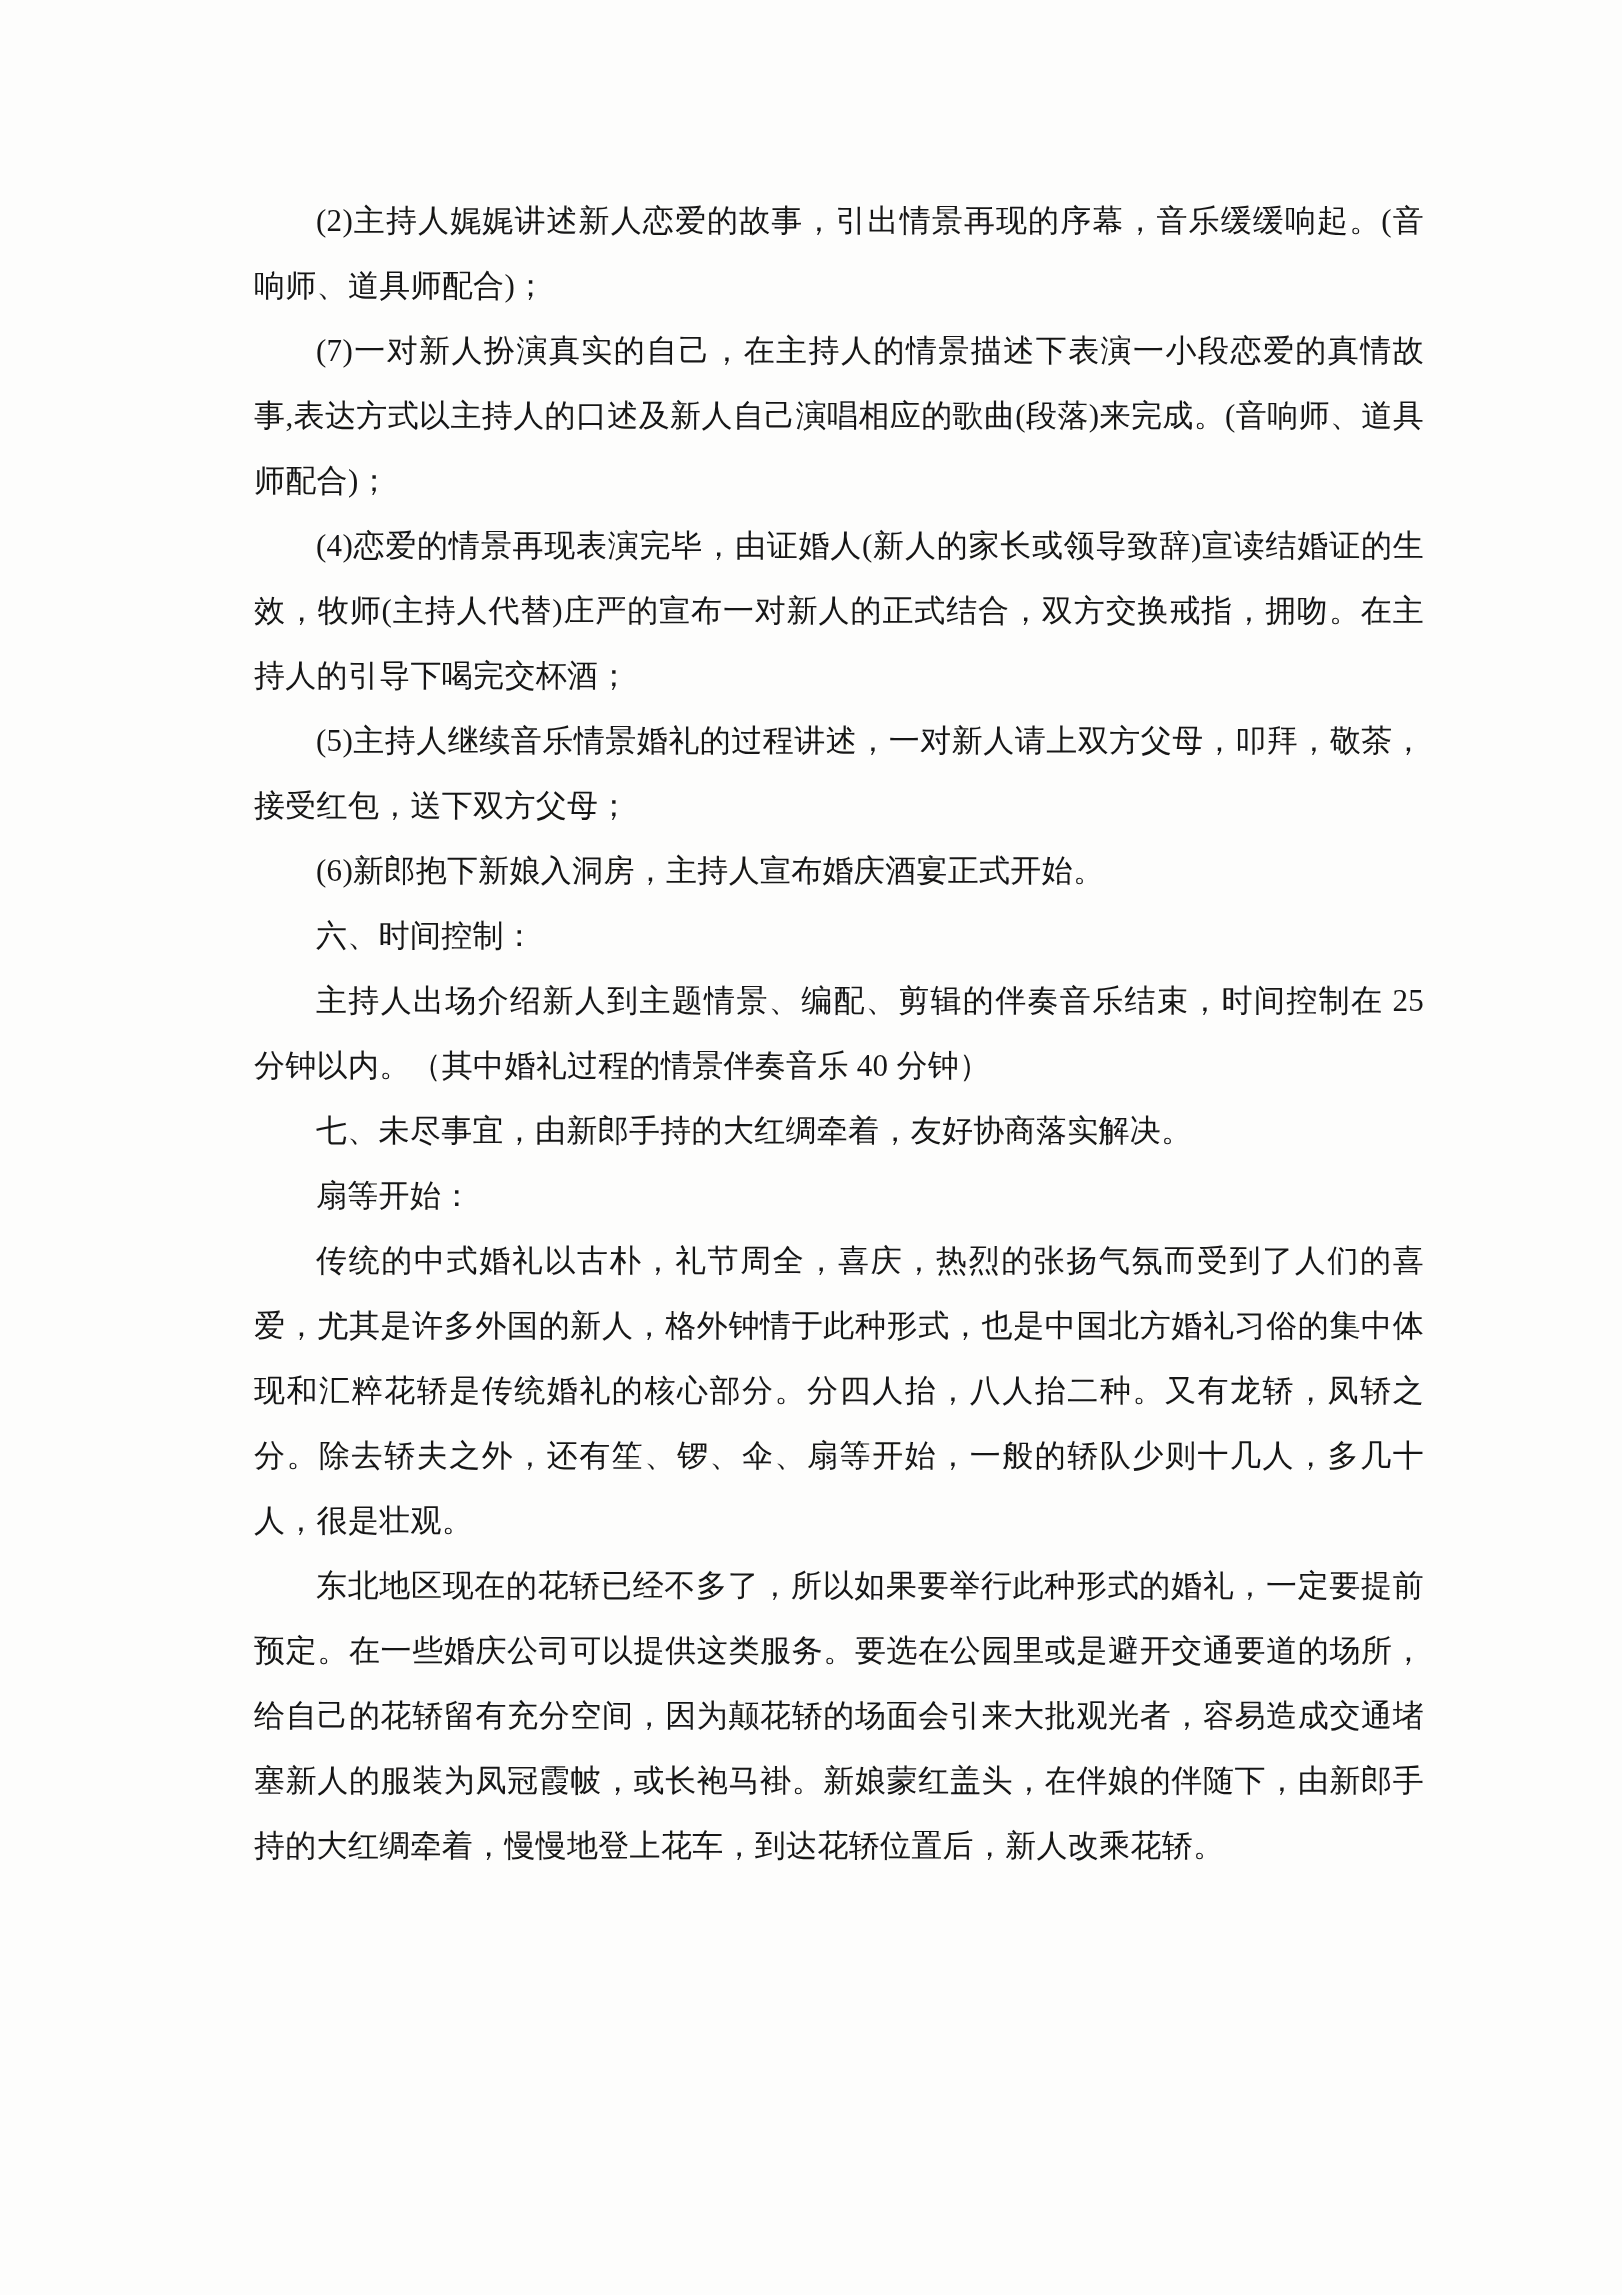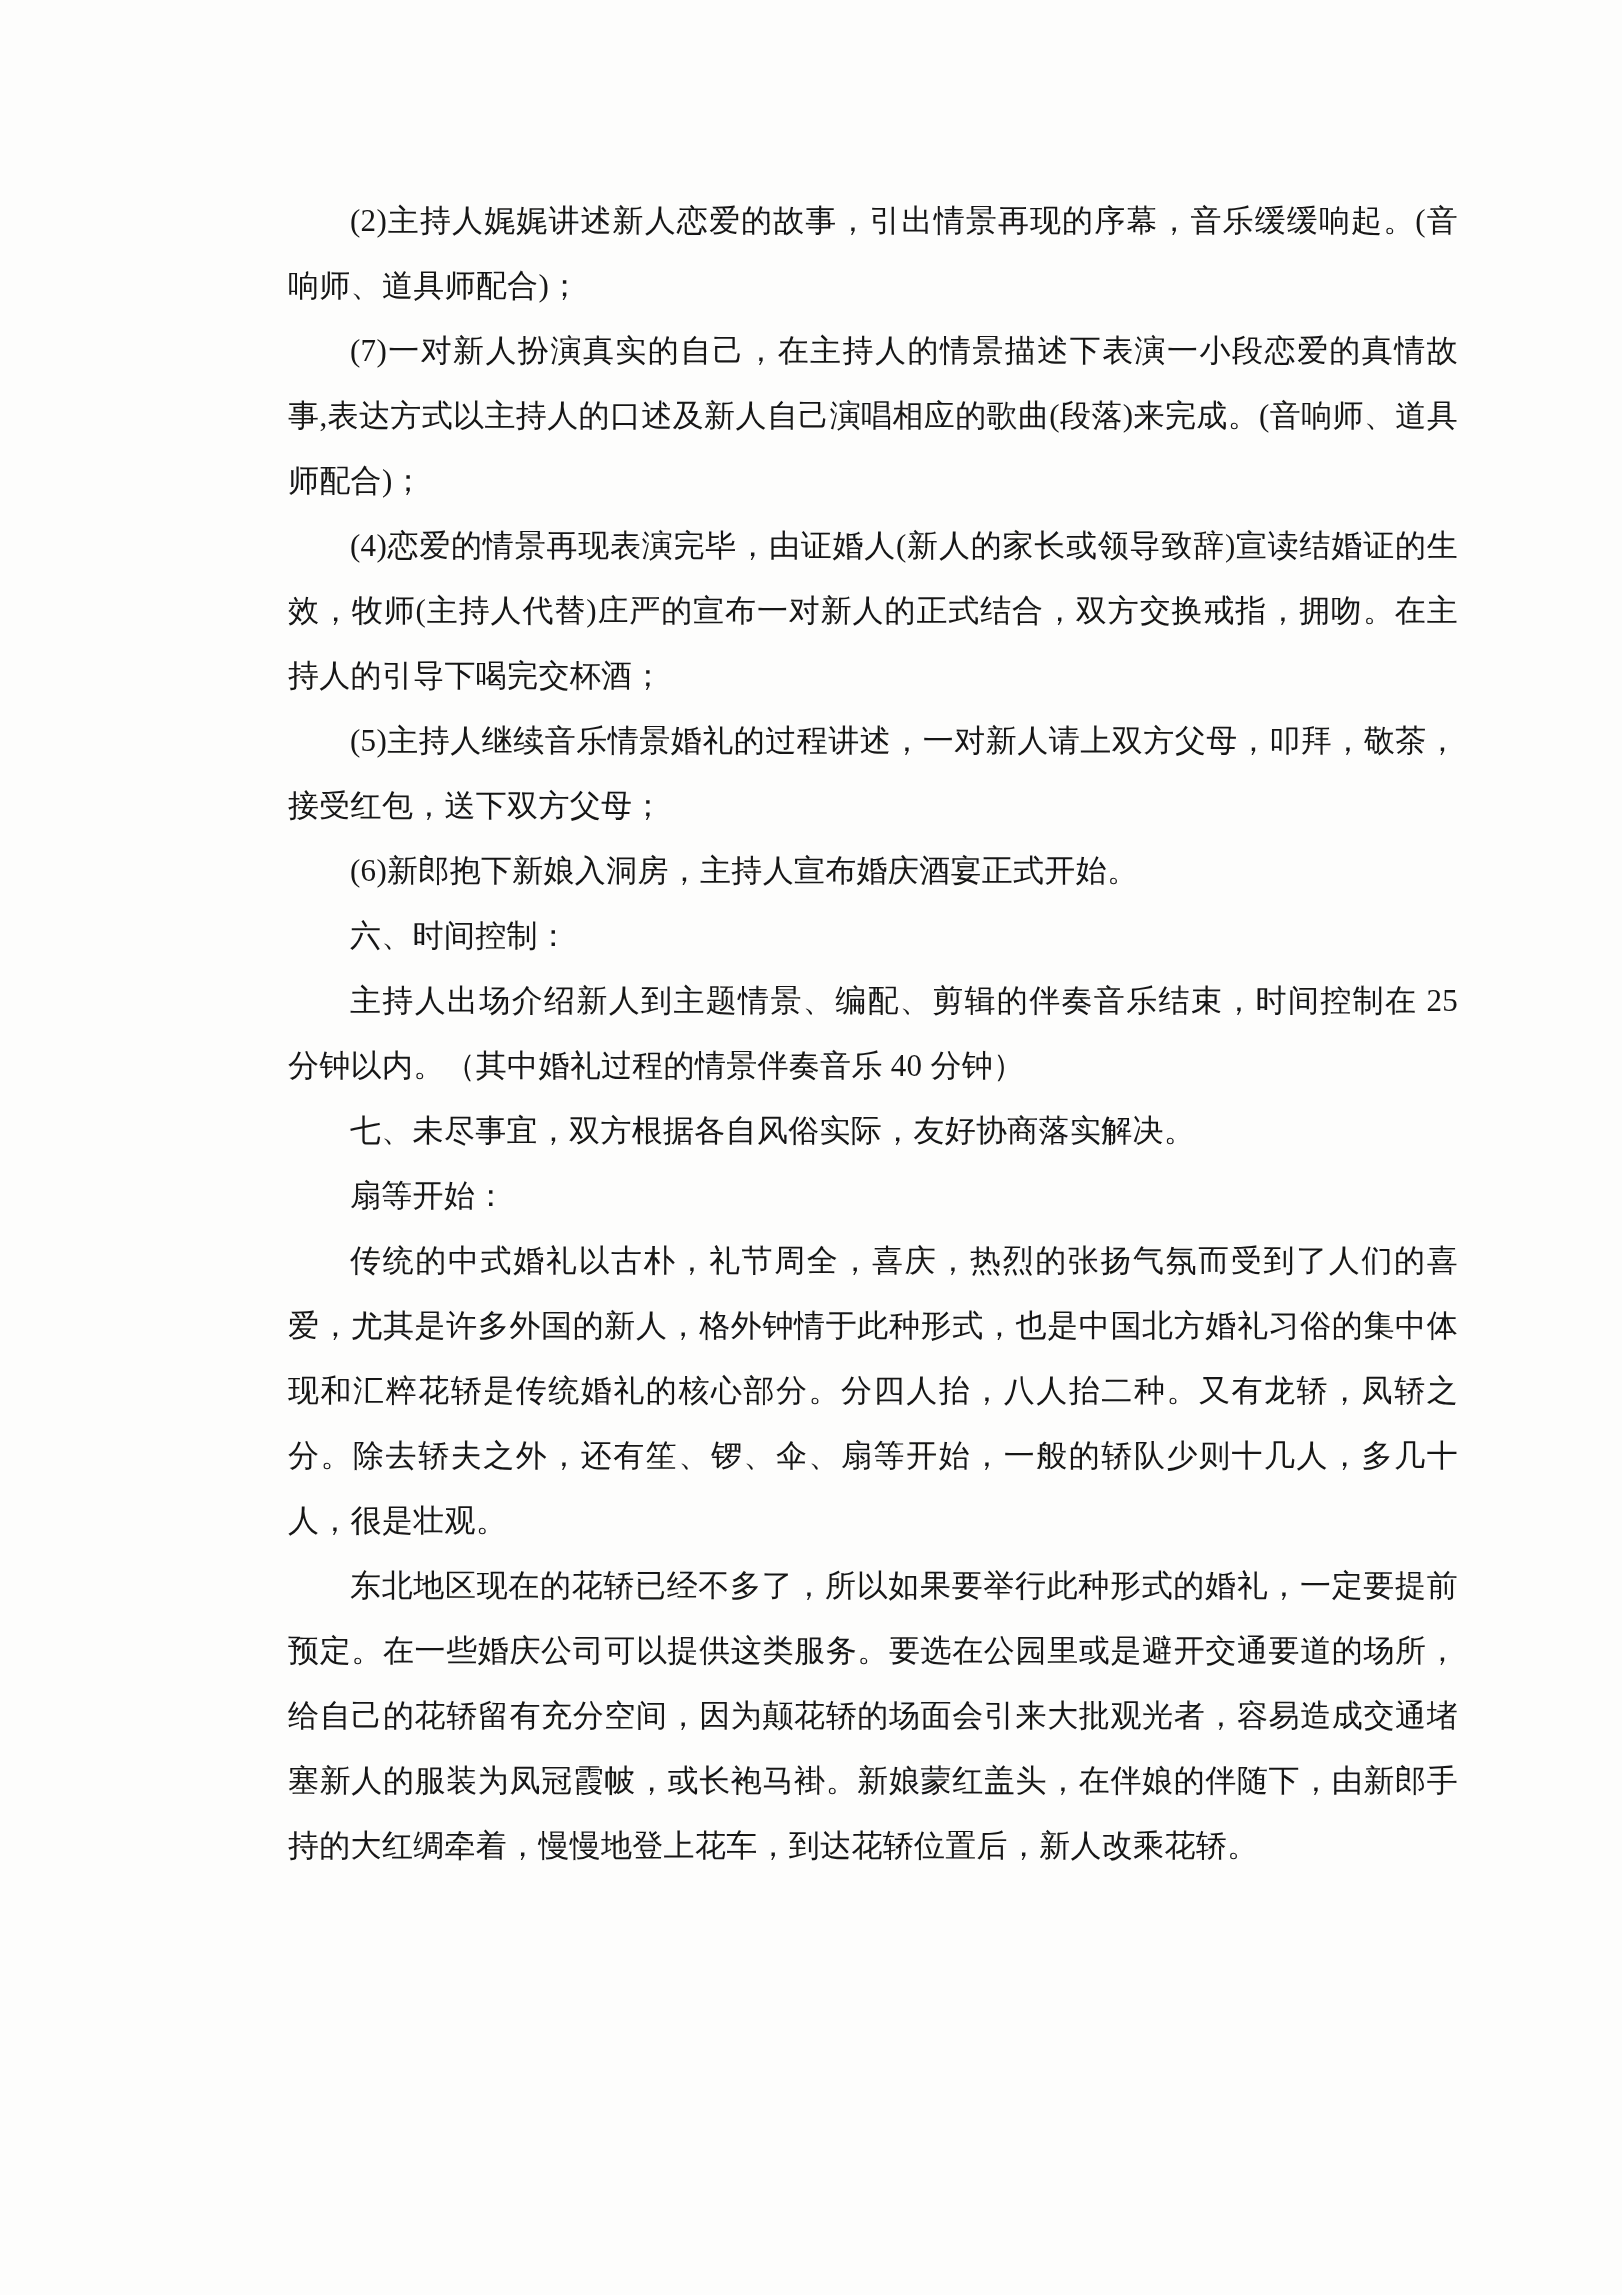--- a/index.html
+++ b/index.html
@@ -15,21 +15,20 @@
     overflow: hidden;
     box-sizing: border-box;
   }
   .document-content {
     position: absolute;
     left: 254px;
     top: 188px;
     width: 1170px;
     font-family: "Liberation Serif", "DejaVu Serif", serif;
     color: #161616;
-    margin-left: 34px;
   }
   .document-content p {
     margin: 0;
     padding: 0;
     font-size: 31px;
     line-height: 65px;
     text-indent: 2em;
     text-align: justify;
     text-justify: inter-ideograph;
     letter-spacing: 0.3px;
@@ -41,19 +40,19 @@
 
 <div class="page">
   <div class="document-content">
       <p>(2)主持人娓娓讲述新人恋爱的故事，引出情景再现的序幕，音乐缓缓响起。(音响师、道具师配合)；</p>
       <p>(7)一对新人扮演真实的自己，在主持人的情景描述下表演一小段恋爱的真情故事,表达方式以主持人的口述及新人自己演唱相应的歌曲(段落)来完成。(音响师、道具师配合)；</p>
       <p>(4)恋爱的情景再现表演完毕，由证婚人(新人的家长或领导致辞)宣读结婚证的生效，牧师(主持人代替)庄严的宣布一对新人的正式结合，双方交换戒指，拥吻。在主持人的引导下喝完交杯酒；</p>
       <p>(5)主持人继续音乐情景婚礼的过程讲述，一对新人请上双方父母，叩拜，敬茶，接受红包，送下双方父母；</p>
       <p>(6)新郎抱下新娘入洞房，主持人宣布婚庆酒宴正式开始。</p>
       <p>六、时间控制：</p>
       <p>主持人出场介绍新人到主题情景、编配、剪辑的伴奏音乐结束，时间控制在 25 分钟以内。（其中婚礼过程的情景伴奏音乐 40 分钟）</p>
-      <p>七、未尽事宜，双方根据各自风俗实际，友好协商落实解决。</p>
+      <p>七、未尽事宜，由新郎手持的大红绸牵着，友好协商落实解决。</p>
       <p>扇等开始：</p>
       <p>传统的中式婚礼以古朴，礼节周全，喜庆，热烈的张扬气氛而受到了人们的喜爱，尤其是许多外国的新人，格外钟情于此种形式，也是中国北方婚礼习俗的集中体现和汇粹花轿是传统婚礼的核心部分。分四人抬，八人抬二种。又有龙轿，凤轿之分。除去轿夫之外，还有笙、锣、伞、扇等开始，一般的轿队少则十几人，多几十人，很是壮观。</p>
       <p>东北地区现在的花轿已经不多了，所以如果要举行此种形式的婚礼，一定要提前预定。在一些婚庆公司可以提供这类服务。要选在公园里或是避开交通要道的场所，给自己的花轿留有充分空间，因为颠花轿的场面会引来大批观光者，容易造成交通堵塞新人的服装为凤冠霞帔，或长袍马褂。新娘蒙红盖头，在伴娘的伴随下，由新郎手持的大红绸牵着，慢慢地登上花车，到达花轿位置后，新人改乘花轿。</p>
     </div>
 </div>
 
 
 </body></html>

